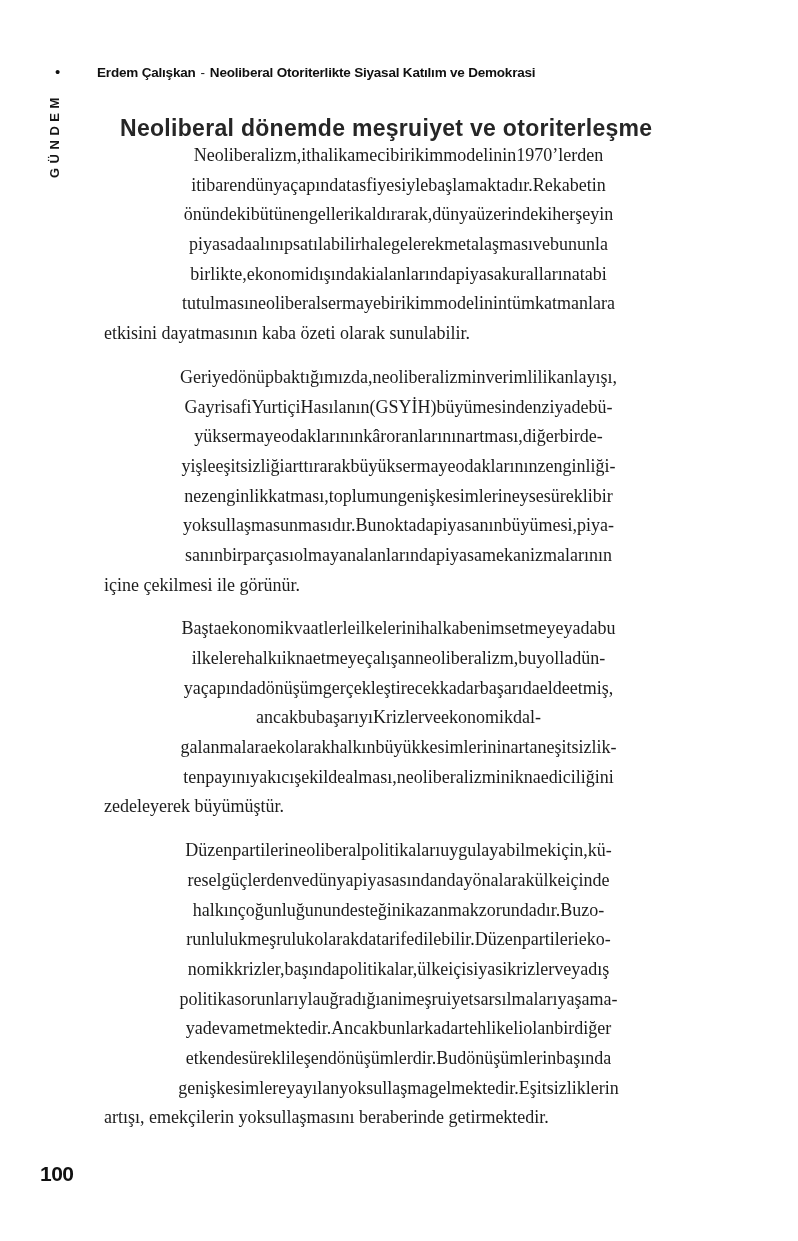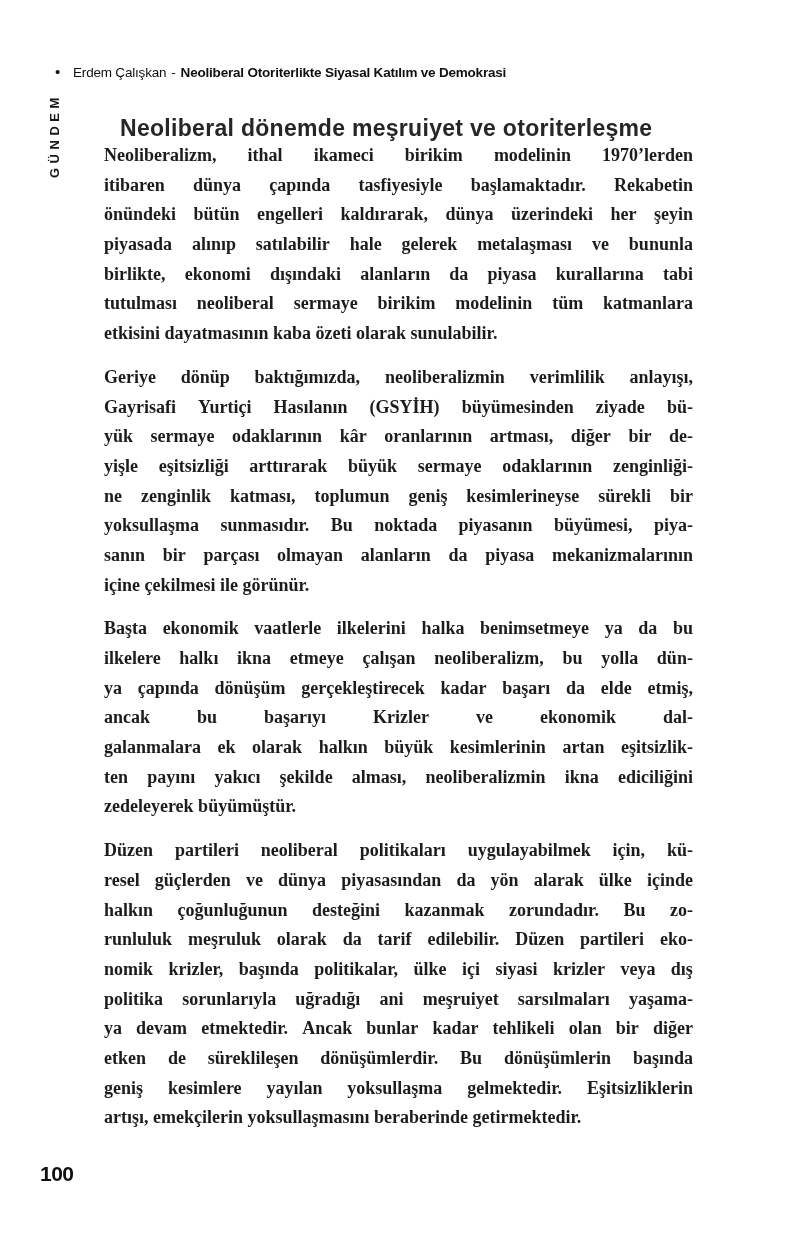--- a/index.html
+++ b/index.html
@@ -24,21 +24,21 @@
     font-size: 13.5px;
     letter-spacing: -0.2px;
     white-space: nowrap;
   }
   .header .bullet {
     font-size: 15px;
     margin-right: 13px;
     position: relative;
     top: 0px;
   }
-  .header .author { font-weight: 400; margin-right: 5px; }
+  .header .author { font-weight: 700; margin-right: 5px; margin-left: 24px; }
   .header .sep { margin-right: 5px; }
   .header .booktitle { font-weight: 700; text-align: right; }
 
   
   .gundem {
     position: absolute;
     left: 47px;
     top: 178px;
     transform: rotate(-90deg);
     transform-origin: 0 0;
@@ -70,25 +70,24 @@
     left: 104px;
     top: 141px;
     width: 589px;
     font-size: 18px;
     color: #1c1c1c;
   }
   .para { margin: 0 0 14px 0; }
   .para:last-child { margin-bottom: 0; }
   .line {
     display: flex;
-    justify-content: space-between;
+    justify-content: center;
     height: 29.7px;
     line-height: 29.7px;
     white-space: nowrap;
-    font-weight: bold;
   }
   .line.last {
     display: block;
     text-align: left;
   }
 
   
   .page-number {
     position: absolute;
     left: 40px;

